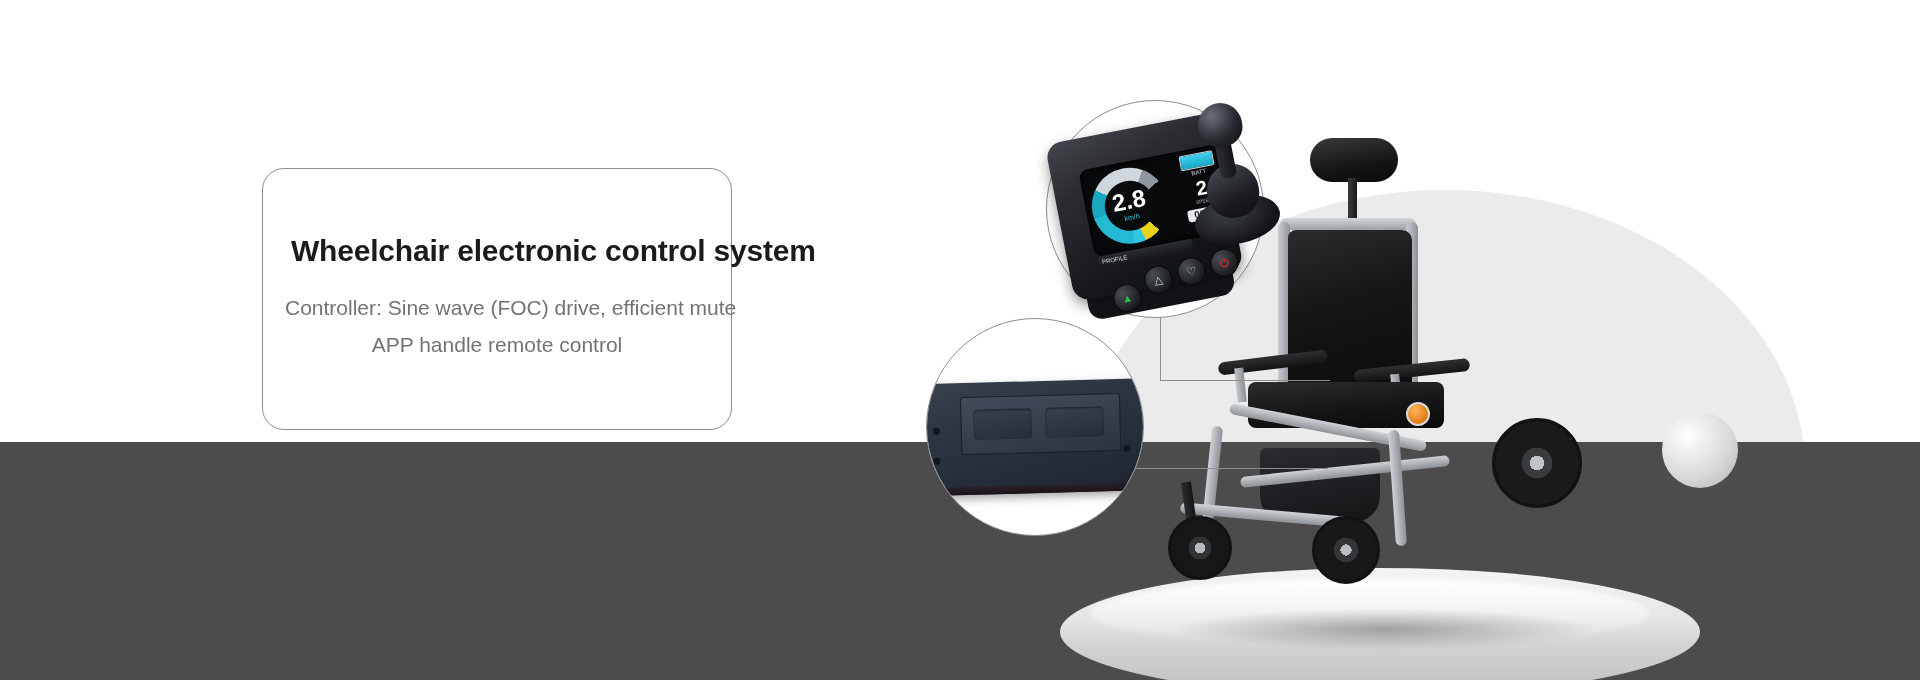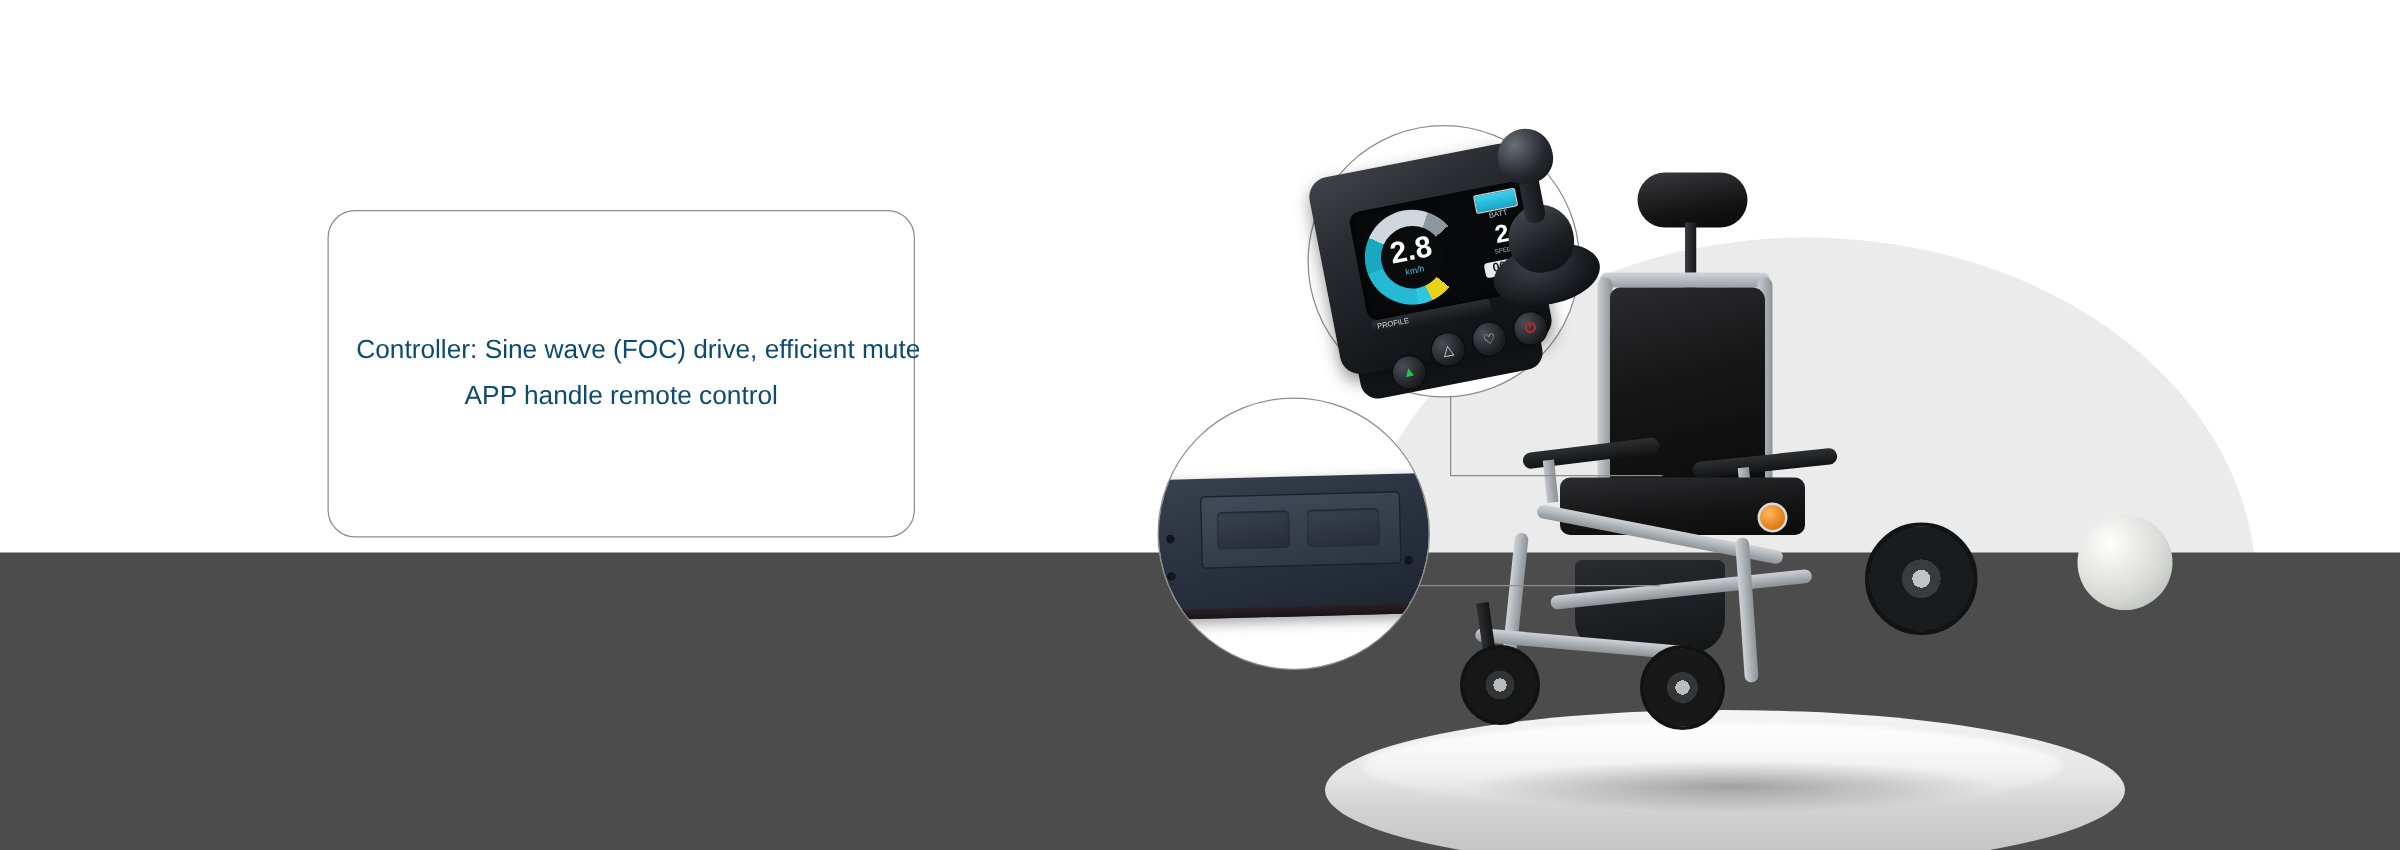--- a/index.html
+++ b/index.html
@@ -86,21 +86,21 @@
     margin: 0 0 22px 0;
     align-self: flex-start;
     padding-left: 6px;
   }
   .info-lines {
     width: 100%;
     text-align: center;
   }
   .info-line {
     font-size: 21px;
-    color: #0c4a6e;
+    color: #737373;
     line-height: 1.76;
     white-space: nowrap;
   }
 
   
   .callout {
     position: absolute;
     border: 1px solid #8d8d8d;
     border-radius: 50%;
     background: #ffffff;
@@ -652,20 +652,21 @@
         </div>
         <div class="bb-screw bb-screw-1"></div>
         <div class="bb-screw bb-screw-2"></div>
         <div class="bb-screw bb-screw-3"></div>
         <div class="bb-lip"></div>
       </div>
     </div>
   </div>
 
   <div class="info-card">
+    <div class="info-title">Wheelchair electronic control system</div>
     <div class="info-lines">
       <div class="info-line">Controller: Sine wave (FOC) drive, efficient mute</div>
       <div class="info-line">APP handle remote control</div>
     </div>
   </div>
 
   <div class="sphere"></div>
 
 </div>
 

